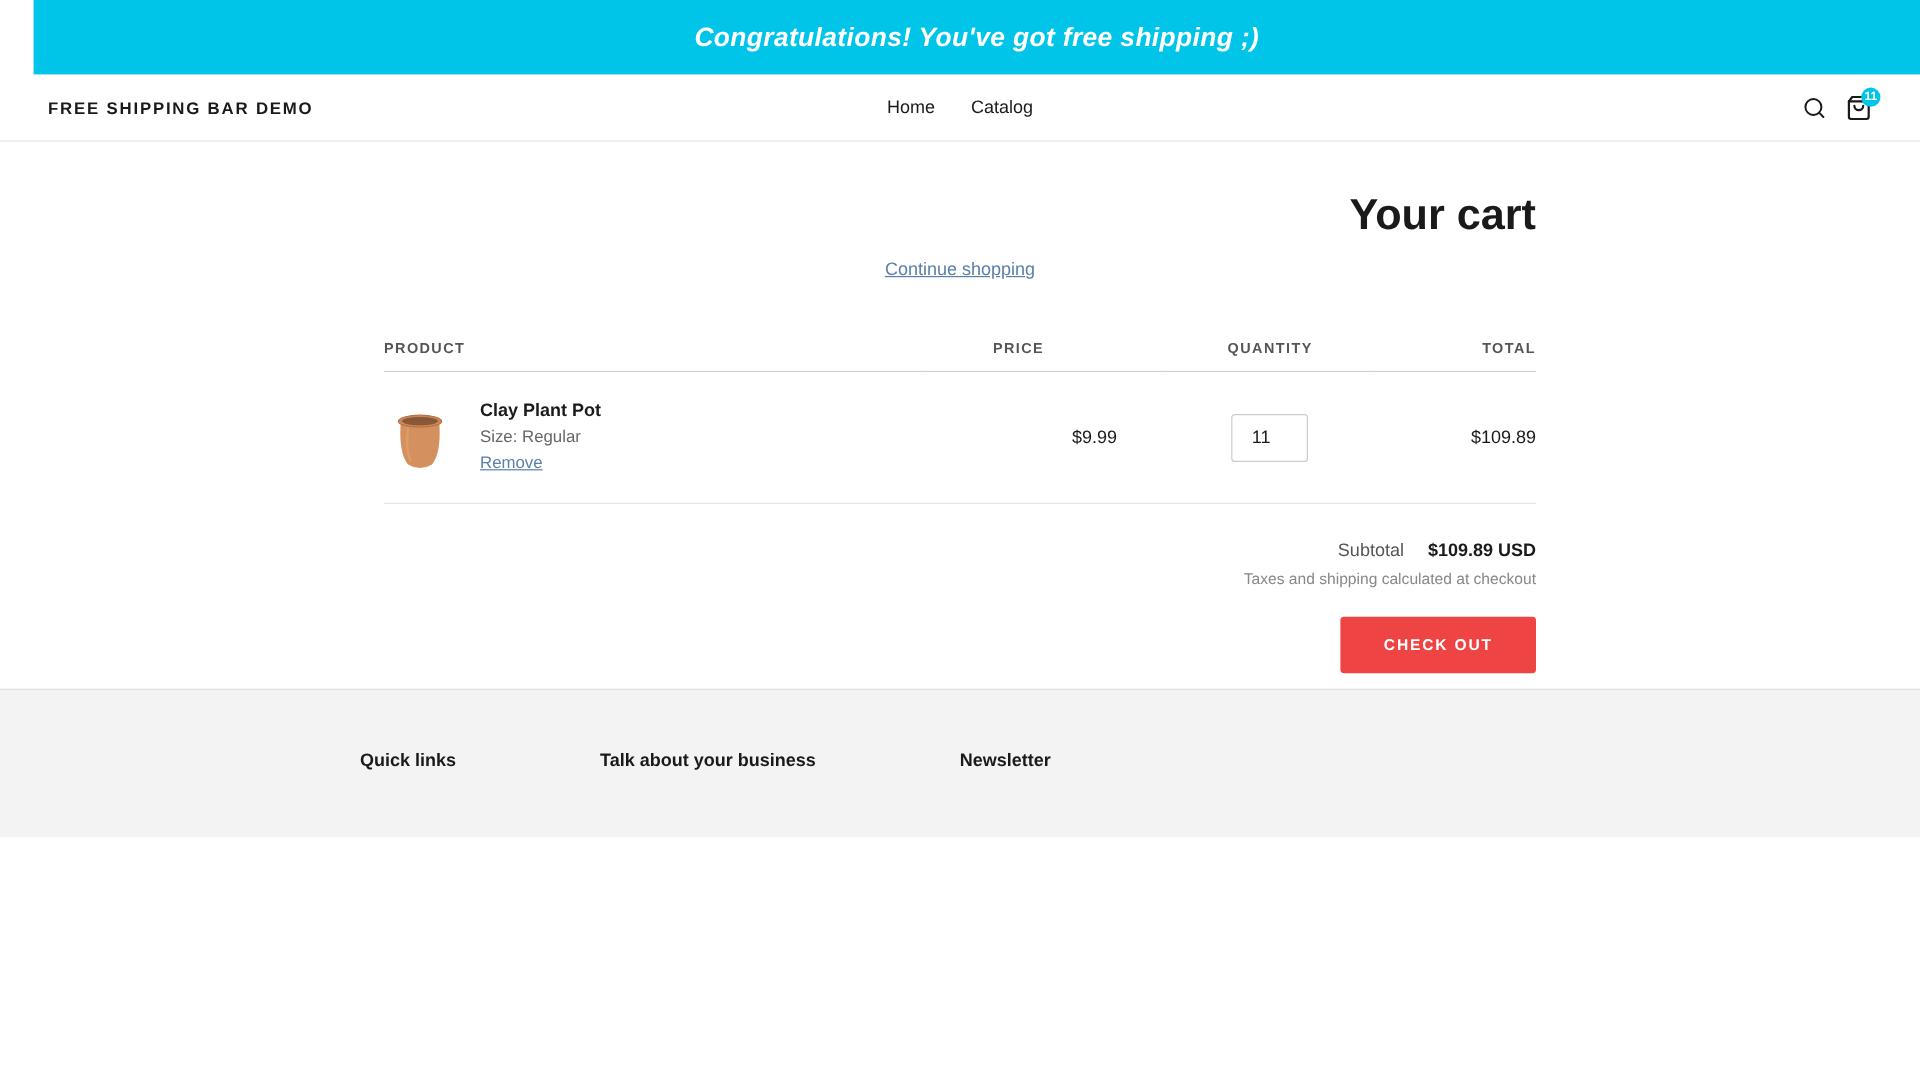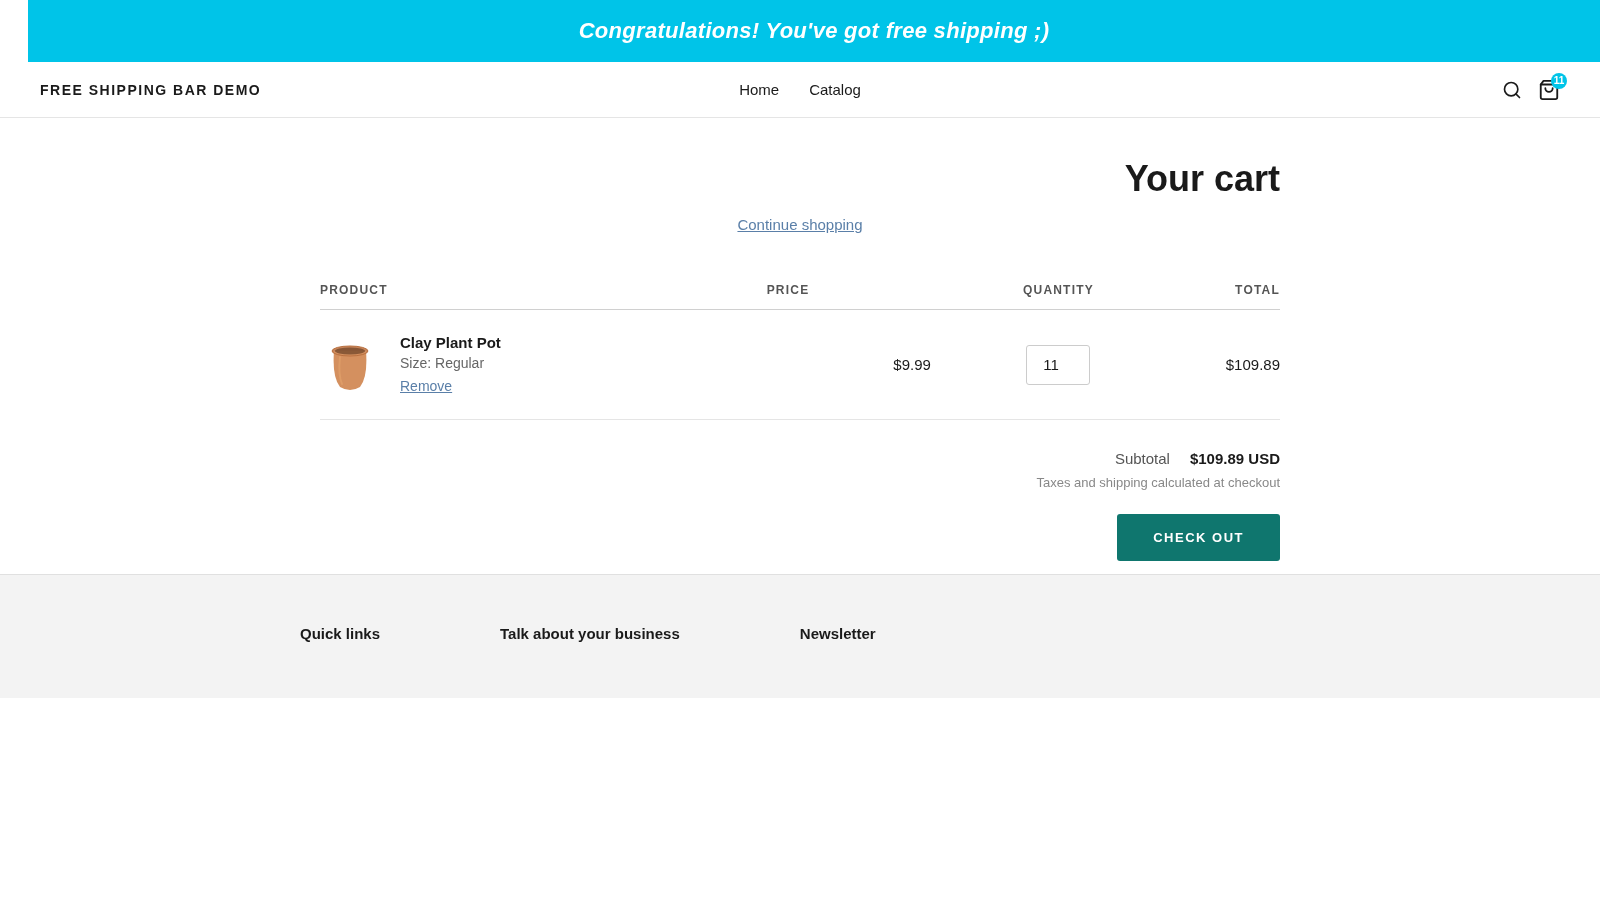--- a/index.html
+++ b/index.html
@@ -213,21 +213,21 @@
       color: #1a1a1a;
     }
     .taxes-note {
       font-size: 13px;
       color: #888;
       margin-bottom: 24px;
       text-align: right;
     }
 
     .checkout-btn {
-      background: #0f766e;
+      background: #ef4444;
       color: #fff;
       border: none;
       padding: 16px 36px;
       font-size: 13px;
       font-weight: 700;
       letter-spacing: 1.5px;
       text-transform: uppercase;
       cursor: pointer;
       border-radius: 3px;
       float: right;
@@ -288,21 +288,21 @@
 
 <main class="main">
   <h1 class="cart-title">Your cart</h1>
 
   <a class="continue-shopping-link" href="#">Continue shopping</a>
 
   <table class="cart-table">
     <thead>
       <tr>
         <th>PRODUCT</th>
-        <th class="align-right" style="text-align:left; padding-right: 40px;">PRICE</th>
+        <th class="align-right" style="text-align:center; padding-right: 40px;">PRICE</th>
         <th class="align-center" style="text-align:center;">QUANTITY</th>
         <th class="align-right" style="text-align:right;">TOTAL</th>
       </tr>
     </thead>
     <tbody>
       <tr class="cart-row">
         <td>
           <div class="product-cell">
             <div class="product-image">
 

